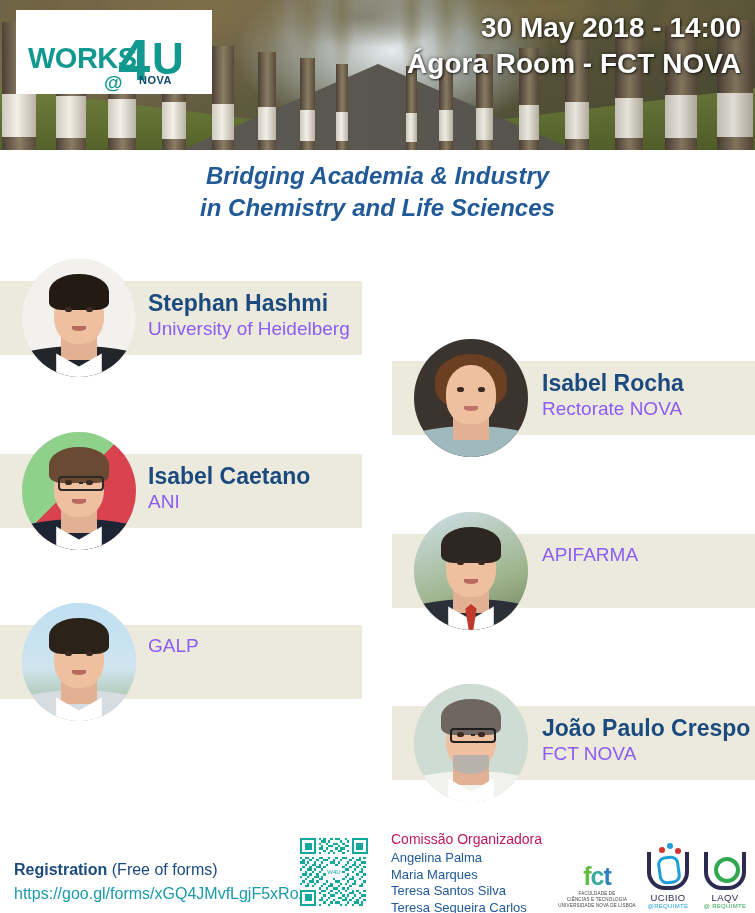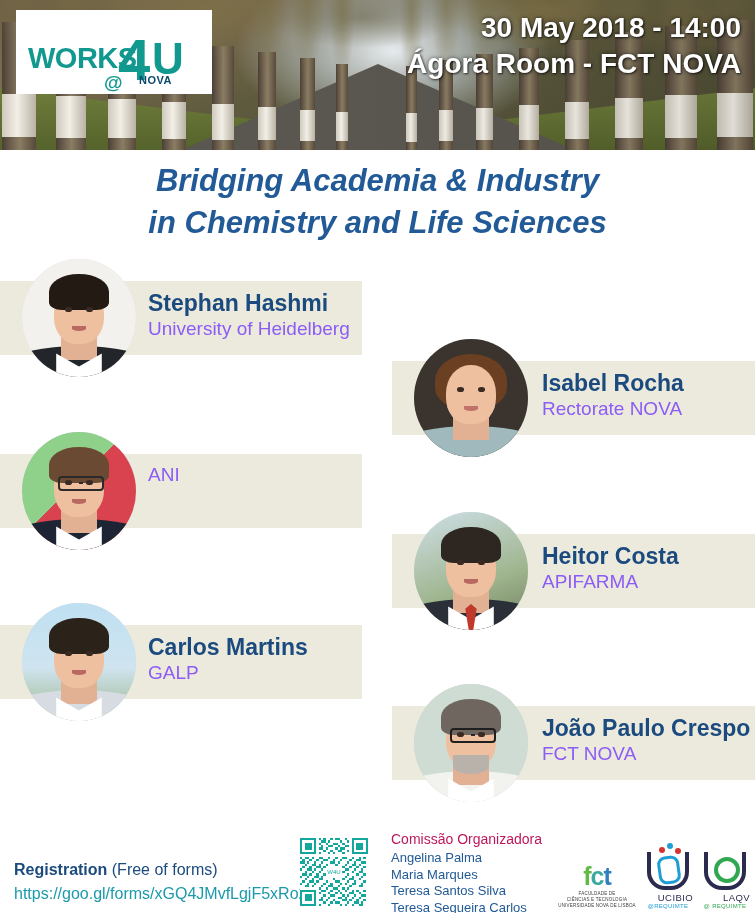--- a/index.html
+++ b/index.html
@@ -182,21 +182,21 @@
   
   .title {
     position: absolute;
     left: 0;
     top: 160px;
     width: 755px;
     text-align: center;
     color: #215a96;
     font-weight: bold;
     font-style: italic;
-    font-size: 31px;
+    font-size: 24px;
     line-height: 1.34;
     font-family: "Liberation Sans", sans-serif;
   }
 
   
   .speaker {
     position: absolute;
     height: 74px;
   }
   .speaker .band {
@@ -371,21 +371,20 @@
     left: 6px; top: 5px;
     width: 18px; height: 18px;
     border: 4px solid #2fa84f;
     border-radius: 50%;
   }
   .u-name {
     font-size: 9.5px;
     letter-spacing: 0.4px;
     color: #2b2b4f;
     font-family: "Liberation Sans", sans-serif;
-    text-align: right;
   }
   .u-sub {
     font-size: 6px;
     letter-spacing: 0.3px;
     color: #1f9dd6;
     font-family: "Liberation Sans", sans-serif;
   }
   .u-sub.green { color: #2fa84f; }
 </style>
 </head>
@@ -495,20 +494,21 @@
         <div class="face"></div>
         <div class="hair" style="background:#6a4a33"></div>
         <div class="eyeL"></div>
           <div class="eyeR"></div>
         <div class="glasses"></div>
         <div class="mouth"></div>
         <div class="collar"></div>
       </div>
     </div>
     <div class="txt">
+      <div class="sp-name">Isabel Caetano</div>
       <div class="sp-aff">ANI</div>
     </div>
   </div>
 
   <div class="speaker right" style="left:392px; top:534px;">
     <div class="band"></div>
     <div class="photo">
       <div class="pf">
         <div class="bg" style="background:linear-gradient(160deg,#cfe0e8,#9fb58e 60%,#6f7f5c)"></div>
         <div class="shoulders" style="background:#2b2f38"></div>
@@ -516,42 +516,40 @@
         <div class="face"></div>
         <div class="hair" style="background:#2e2620"></div>
         <div class="eyeL"></div>
           <div class="eyeR"></div>
         <div class="mouth"></div>
         <div class="collar"></div>
         <div class="tie"></div>
       </div>
     </div>
     <div class="txt">
-      <div class="sp-name">Heitor Costa</div>
       <div class="sp-aff">APIFARMA</div>
     </div>
   </div>
 
   <div class="speaker left" style="left:0; top:625px;">
     <div class="band"></div>
     <div class="photo">
       <div class="pf">
         <div class="bg" style="background:linear-gradient(180deg,#bfe0f2 0%,#cfe4ef 55%,#9db58c 100%)"></div>
         <div class="shoulders" style="background:#d7dce3"></div>
         <div class="neck"></div>
         <div class="face"></div>
         <div class="hair" style="background:#2b2219"></div>
         <div class="eyeL"></div>
           <div class="eyeR"></div>
         <div class="mouth"></div>
         <div class="collar"></div>
       </div>
     </div>
     <div class="txt">
-      <div class="sp-name">Carlos Martins</div>
       <div class="sp-aff">GALP</div>
     </div>
   </div>
 
   <div class="speaker right" style="left:392px; top:706px;">
     <div class="band"></div>
     <div class="photo">
       <div class="pf">
         <div class="bg" style="background:#cfdcd4"></div>
         <div class="shoulders" style="background:#f2f2ee"></div>

